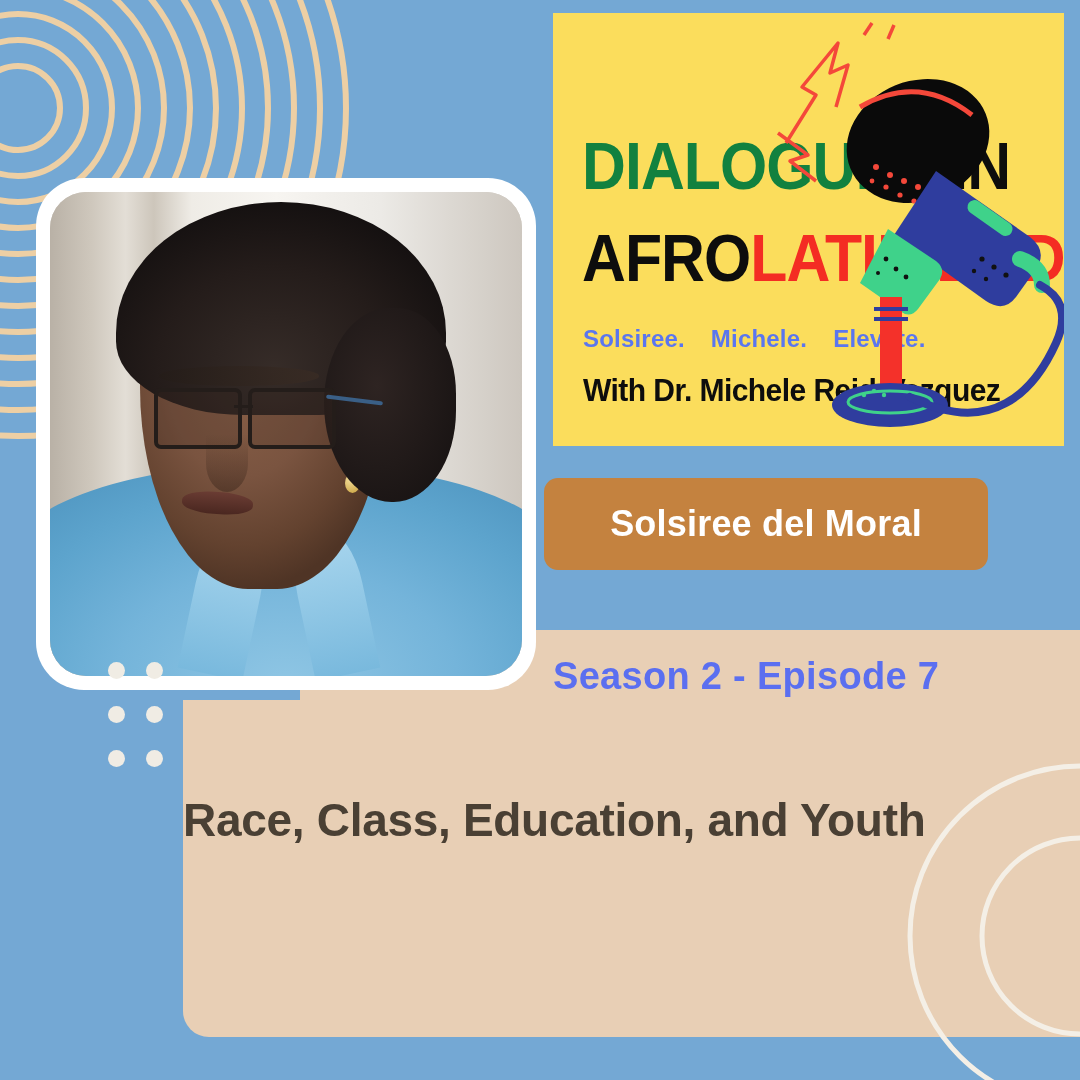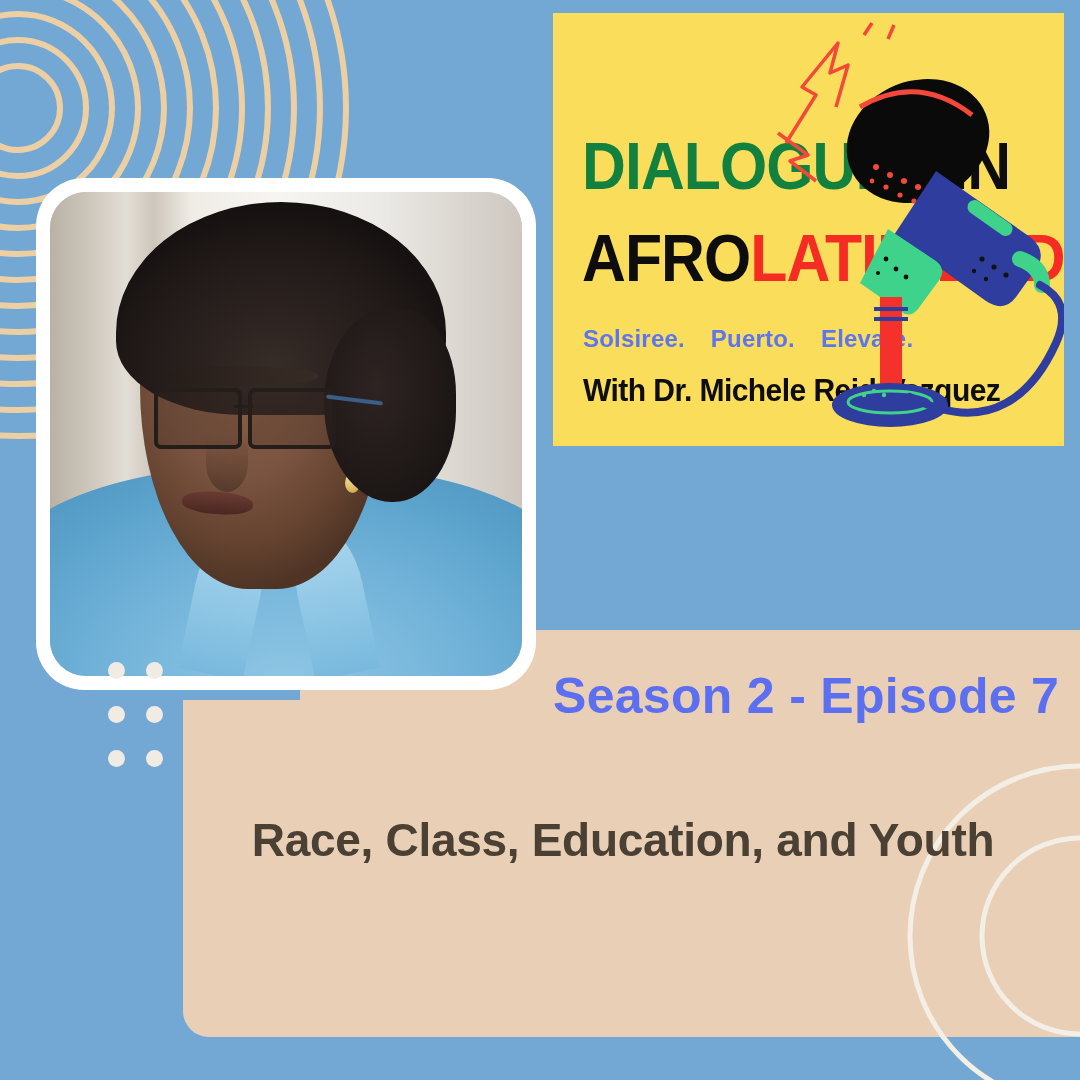--- a/index.html
+++ b/index.html
@@ -135,28 +135,28 @@
     background:#c4823f;border-radius:14px;
     display:flex;align-items:center;justify-content:center;
   }
   .guest-name{
     color:#ffffff;font-weight:bold;font-size:36px;letter-spacing:.2px;white-space:nowrap;
   }
 
   
   .season{
     position:absolute;left:553px;top:655px;
-    color:#5b6ff0;font-weight:bold;font-size:50px;letter-spacing:.3px;white-space:nowrap;margin-top:12px;
+    color:#5b6ff0;font-weight:bold;font-size:38px;letter-spacing:.3px;white-space:nowrap;
   }
 
   
   .ep-title{
     position:absolute;left:183px;top:790px;width:880px;
-    text-align:center;color:#4a4034;
-    font-weight:bold;font-size:46px;line-height:1.32;letter-spacing:-.3px;margin-top:20px;
+    color:#4a4034;
+    font-weight:bold;font-size:46px;line-height:1.32;letter-spacing:-.3px;
   }
 </style>
 </head>
 <body>
 
 <div id="canvas">
 
   <div class="beige-upper"></div>
   <div class="beige-main"></div>
 
@@ -228,21 +228,21 @@
 
     <div class="logo-line1">
       <span class="w-green">DIALOGUES</span><span class="w-black" style="padding-left:18px;">IN</span>
     </div>
 
     <div class="logo-line2">
       <span class="w-black">AFRO</span><span class="w-red">LATINIDAD</span>
     </div>
 
     <div class="logo-tag">
-      <span>Solsiree.</span><span>Puerto.</span><span>Elevate.</span>
+      <span>Solsiree.</span><span>Michele.</span><span>Elevate.</span>
     </div>
 
     <div class="logo-host">With Dr. Michele Reid-Vazquez</div>
 
     <svg class="mic" viewBox="0 0 300 410" aria-hidden="true">
 
       <g stroke="#f4483a" stroke-width="3.5" fill="none" stroke-linejoin="round">
         <path d="M18 122 L48 74 L34 66 L70 22 L62 52 L80 44 L68 86"></path>
         <path d="M48 160 L22 140 L40 134 L10 112"></path>
         <path d="M96 14 L104 2"></path>
@@ -293,20 +293,23 @@
       <g fill="#3fd28a">
         <circle cx="96" cy="374" r="2.2"></circle>
           <circle cx="106" cy="370" r="2.2"></circle>
         <circle cx="116" cy="374" r="2.2"></circle>
       </g>
 
       <path d="M272 264 q34 18 16 58 q-20 44 -50 60 q-40 22 -96 -6" stroke="#2f3d9e" stroke-width="8" fill="none" stroke-linecap="round"></path>
     </svg>
   </div>
 
+  <div class="guest-banner">
+    <span class="guest-name">Solsiree del Moral</span>
+  </div>
 
   <div class="season">Season 2 - Episode 7</div>
 
   <div class="ep-title">
     <div>Race, Class, Education, and Youth</div>
   </div>
 
 </div>
 
 </body></html>

